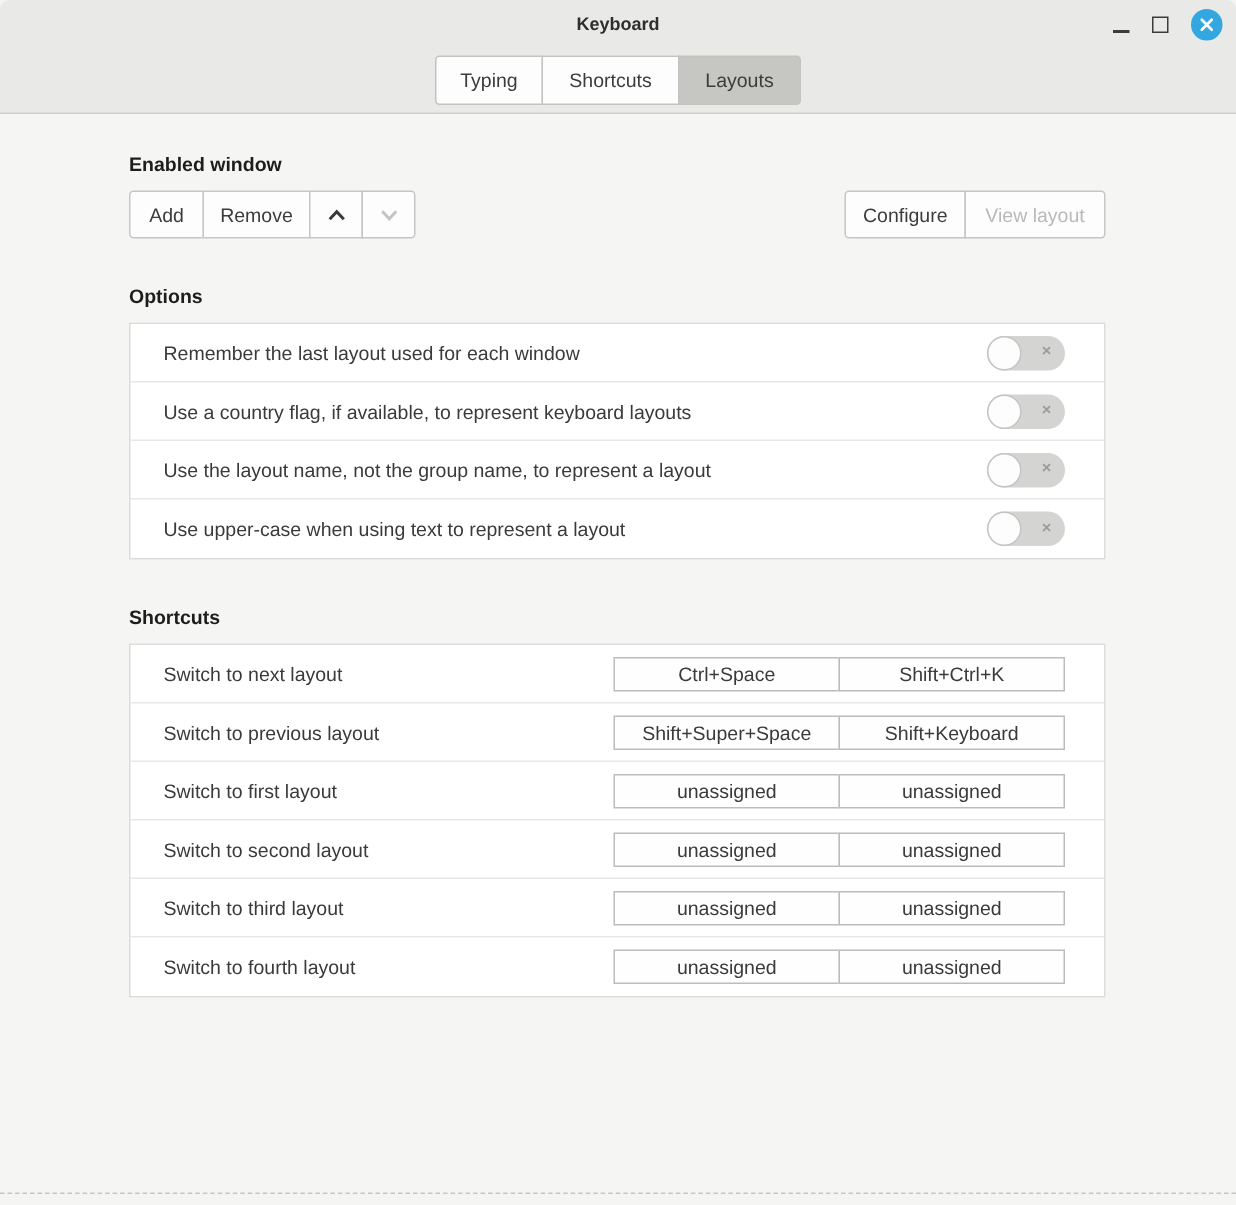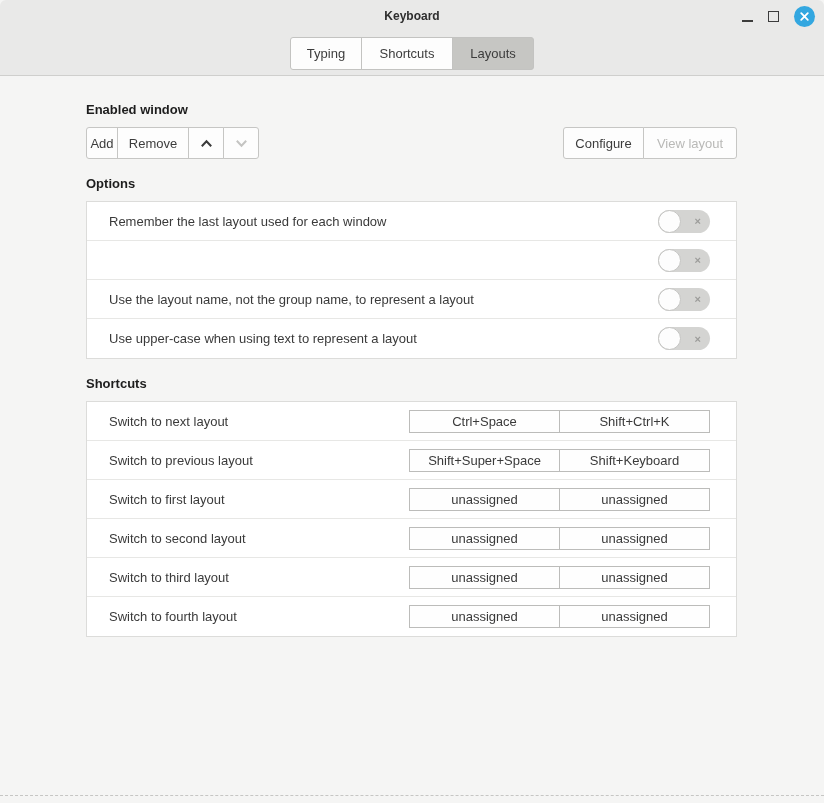--- a/index.html
+++ b/index.html
@@ -52,21 +52,21 @@
     color: #3c3c3c; cursor: default;
   }
   .tab:first-child { border-radius: 3px 0 0 3px; margin-left: 0; }
   .tab:last-child  { border-radius: 0 3px 3px 0; }
   .tab.active { background: #c6c6c3; }
   .tab-typing   { width: 72px; }
   .tab-shortcuts{ width: 92px; }
   .tab-layouts  { width: 82px; }
   
   .content { padding: 26px 0 0 86px; }
-  .section + .section { margin-top: 17px; }
+  .section + .section { margin-top: 31px; }
   .section-title {
     font-weight: bold; font-size: 13px; color: #1d1d1d;
     height: 16px; line-height: 16px; margin-bottom: 9px;
   }
   
   .layout-list {
     width: 651px; height: 116px;
     background: #ffffff;
     border: 1px solid #c2c2c0;
   }
@@ -91,21 +91,21 @@
     background: #fdfdfd;
     border: 1px solid #c6c6c4;
     margin-left: -1px;
     display: flex; align-items: center; justify-content: center;
     font-size: 13px; color: #3c3c3c;
     cursor: default;
   }
   .btn.first { border-radius: 3px 0 0 3px; margin-left: 0; }
   .btn.last  { border-radius: 0 3px 3px 0; }
   .btn.disabled { color: #b9b9b7; }
-  .btn-add { width: 32px; }
+  .btn-add { width: 50px; }
   .btn-remove { width: 72px; }
   .btn-arrow { width: 36px; }
   .btn-configure { width: 81px; }
   .btn-viewlayout { width: 94px; }
   .toolbar-spacer { flex: 1; }
   
   .rows-box {
     width: 651px;
     background: #ffffff;
     border: 1px solid #dcdcda;
@@ -216,20 +216,21 @@
 
           <div class="row">
             <span>Remember the last layout used for each window</span>
             <span class="toggle">
               <span class="toggle-knob"></span>
               <span class="toggle-off-glyph">×</span>
             </span>
           </div>
 
           <div class="row">
+            <span>Use a country flag, if available, to represent keyboard layouts</span>
             <span class="toggle">
               <span class="toggle-knob"></span>
               <span class="toggle-off-glyph">×</span>
             </span>
           </div>
 
           <div class="row">
             <span>Use the layout name, not the group name, to represent a layout</span>
             <span class="toggle">
               <span class="toggle-knob"></span>

